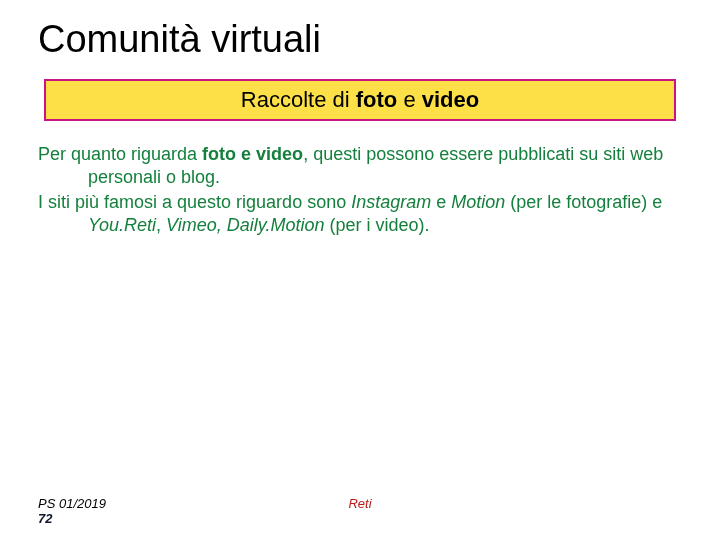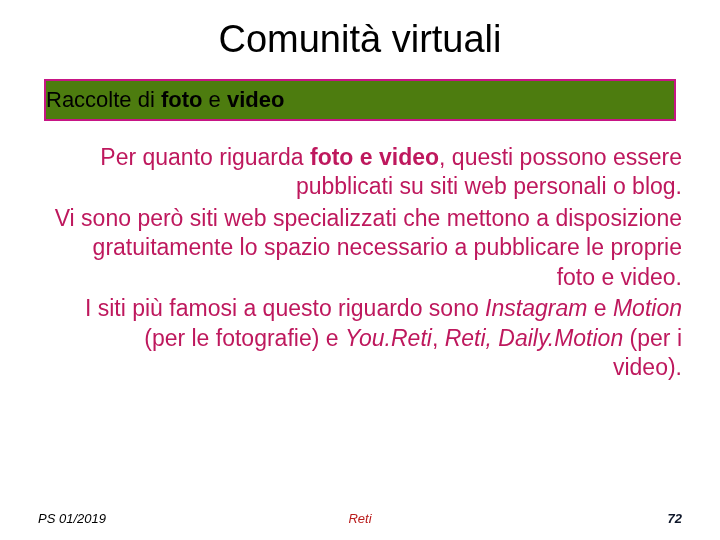--- a/index.html
+++ b/index.html
@@ -11,59 +11,59 @@
     position: relative;
     overflow: hidden;
   }
   .slide {
     width: 100%;
     height: 100%;
     padding: 18px 38px 0 38px;
     position: relative;
   }
   .title {
-    text-align: center;
     font-size: 38px;
     font-weight: 400;
     color: #000;
     margin-bottom: 18px;
   }
   .subtitle-box {
     border: 2px solid #c71585;
-    background: #4d7c0f;
+    background: #fde047;
+    text-align: center;
     padding: 6px 0;
     margin: 0 6px 22px 6px;
   }
   .subtitle {
     font-size: 22px;
     color: #000;
   }
   .subtitle .bold { font-weight: bold; }
   .body-text {
-    font-size: 23px;
+    font-size: 18px;
     line-height: 1.28;
-    color: #be185d;
-    text-align: right;
+    color: #15803d;
   }
   .body-text p {
     margin-bottom: 2px;
     padding-left: 50px;
     text-indent: -50px;
   }
   .bold { font-weight: bold; }
   .italic { font-style: italic; }
   .footer {
     position: absolute;
     bottom: 14px;
     left: 38px;
     right: 38px;
     display: flex;
     justify-content: space-between;
     font-size: 13px;
     font-style: italic;
+    flex-direction: column;
   }
   .footer-left { color: #000; }
   .footer-center {
     color: #b91c1c;
     position: absolute;
     left: 50%;
     transform: translateX(-50%);
   }
   .footer-right { color: #0f172a; font-weight: bold; }
 </style>
@@ -76,23 +76,22 @@
   <div class="subtitle-box">
     <div class="subtitle">
       <span>Raccolte di </span><span class="bold">foto</span><span> e </span><span class="bold">video</span>
     </div>
   </div>
 
   <div class="body-text">
     <p>
       <span>Per quanto riguarda </span><span class="bold">foto e video</span><span>, questi possono essere pubblicati su siti web personali o blog.</span>
     </p>
-    <p>Vi sono però siti web specializzati che mettono a disposizione gratuitamente lo spazio necessario a pubblicare le proprie foto e video.</p>
     <p>
-      <span>I siti più famosi a questo riguardo sono </span><span class="italic">Instagram</span><span> e </span><span class="italic">Motion</span><span> (per le fotografie) e </span><span class="italic">You.Reti</span><span>, </span><span class="italic">Reti, Daily.Motion</span><span> (per i video).</span>
+      <span>I siti più famosi a questo riguardo sono </span><span class="italic">Instagram</span><span> e </span><span class="italic">Motion</span><span> (per le fotografie) e </span><span class="italic">You.Reti</span><span>, </span><span class="italic">Vimeo, Daily.Motion</span><span> (per i video).</span>
     </p>
   </div>
 
   <div class="footer">
     <span class="footer-left">PS 01/2019</span>
     <span class="footer-center">Reti</span>
     <span class="footer-right">72</span>
   </div>
 </div>
 

